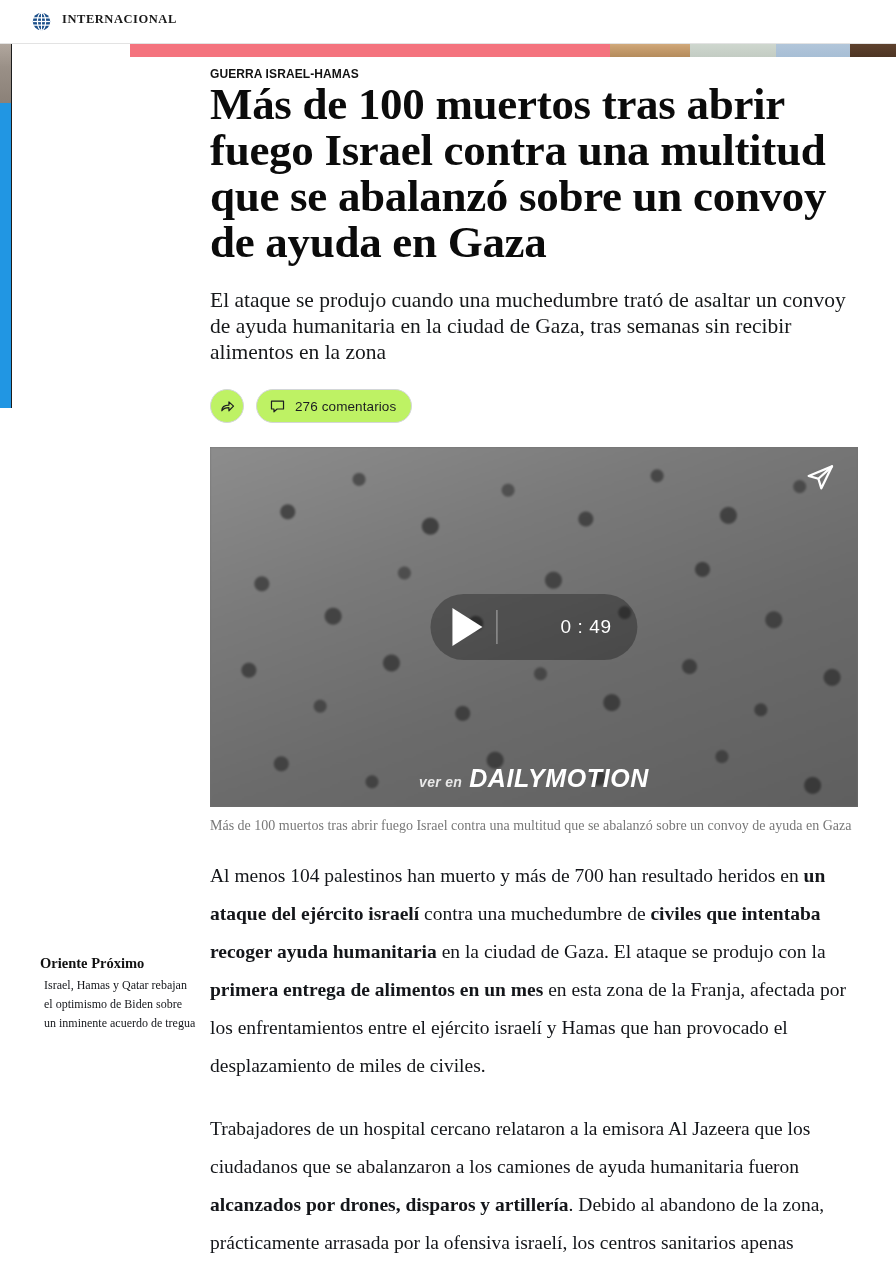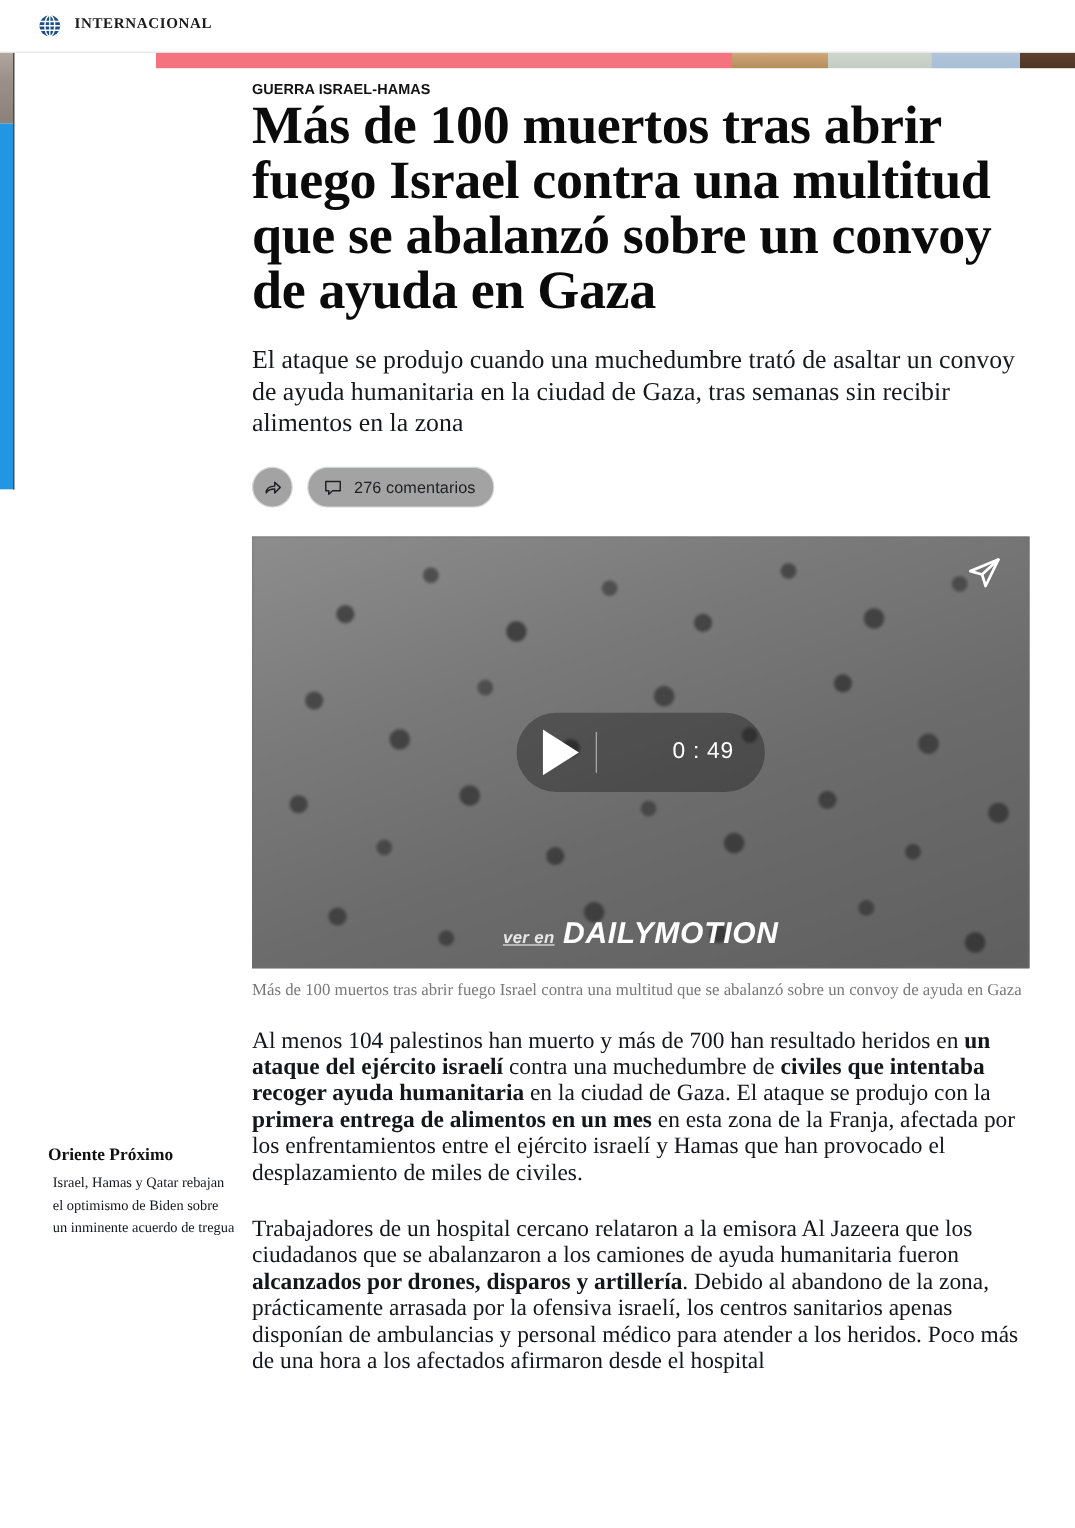--- a/index.html
+++ b/index.html
@@ -61,21 +61,21 @@
   }
   p.standfirst{
     font-family:Liberation Serif, serif;
     font-size:21.5px;line-height:26px;font-weight:400;color:#16181a;
     margin:0 0 24px 0;
   }
 
   
   .actions{display:flex;align-items:center;gap:12px;margin:0 0 24px 0;}
   .pill{
-    height:32px;border:1px solid #d3d6d8;border-radius:17px;background:#a3a3a3;
+    height:32px;border:1px solid #d3d6d8;border-radius:17px;background:#bef264;
     display:flex;align-items:center;justify-content:center;cursor:pointer;
   }
   .pill.share{width:32px;}
   .pill.comments{padding:0 15px 0 12px;gap:9px;}
   .pill .label{font-size:13.5px;color:#1c1e21;letter-spacing:.1px;}
 
   
   .video{
     position:relative;width:648px;height:360px;overflow:hidden;
     background:#6f6f6f;margin:0 0 10px 0;cursor:pointer;
@@ -128,21 +128,21 @@
     border-top:19px solid transparent;border-bottom:19px solid transparent;
     margin-right:14px;
   }
   .vdivider{width:1px;height:34px;background:rgba(255,255,255,.55);margin-right:18px;}
   .vtime{color:#fff;font-size:19px;letter-spacing:.6px;margin-left:45px;}
   .vshare{position:absolute;right:22px;top:14px;width:32px;height:32px;cursor:pointer;}
   .dm-wm{
     position:absolute;left:50%;bottom:14px;transform:translateX(-50%);
     display:flex;align-items:baseline;gap:7px;white-space:nowrap;
   }
-  .dm-ver{color:#e8e8e8;font-size:14px;font-style:italic;font-weight:700;letter-spacing:.3px;text-decoration:underline;}
+  .dm-ver{color:#e8e8e8;font-size:14px;font-style:italic;font-weight:700;letter-spacing:.3px;}
   .dm-name{
     color:#ffffff;font-size:25px;font-weight:700;font-style:italic;
     letter-spacing:.6px;font-family:"Liberation Sans", sans-serif;
   }
 
   .caption{
     font-family:"Liberation Serif", serif;
     font-size:14px;line-height:18px;color:#787878;margin:0 0 22px 0;
   }
 
@@ -152,21 +152,21 @@
     font-family:"Liberation Serif", serif;
     font-size:17px;font-weight:700;color:#111;margin:0 0 3px 0;cursor:pointer;
   }
   .place{font-family:"Liberation Serif", serif;font-size:15px;color:#6e6e6e;margin:0 0 7px 0;}
   .stamp{font-family:"Liberation Serif", serif;font-size:12.5px;color:#777;}
   .stamp .upd{font-weight:700;color:#555;}
 
   
   .body p{
     font-family:"Liberation Serif", serif;
-    font-size:19.5px;line-height:22px;color:#14161a;margin:0 0 25px 0;
+    font-size:19.5px;line-height:38px;color:#14161a;margin:0 0 25px 0;
   }
   .body b{font-weight:700;}
 
   
   .related{position:absolute;left:40px;top:955px;width:160px;}
   .rel-kicker{
     font-family:"Liberation Serif", serif;
     font-size:14.5px;font-weight:700;color:#111;margin:0 0 2px 0;
   }
   .rel-title{

